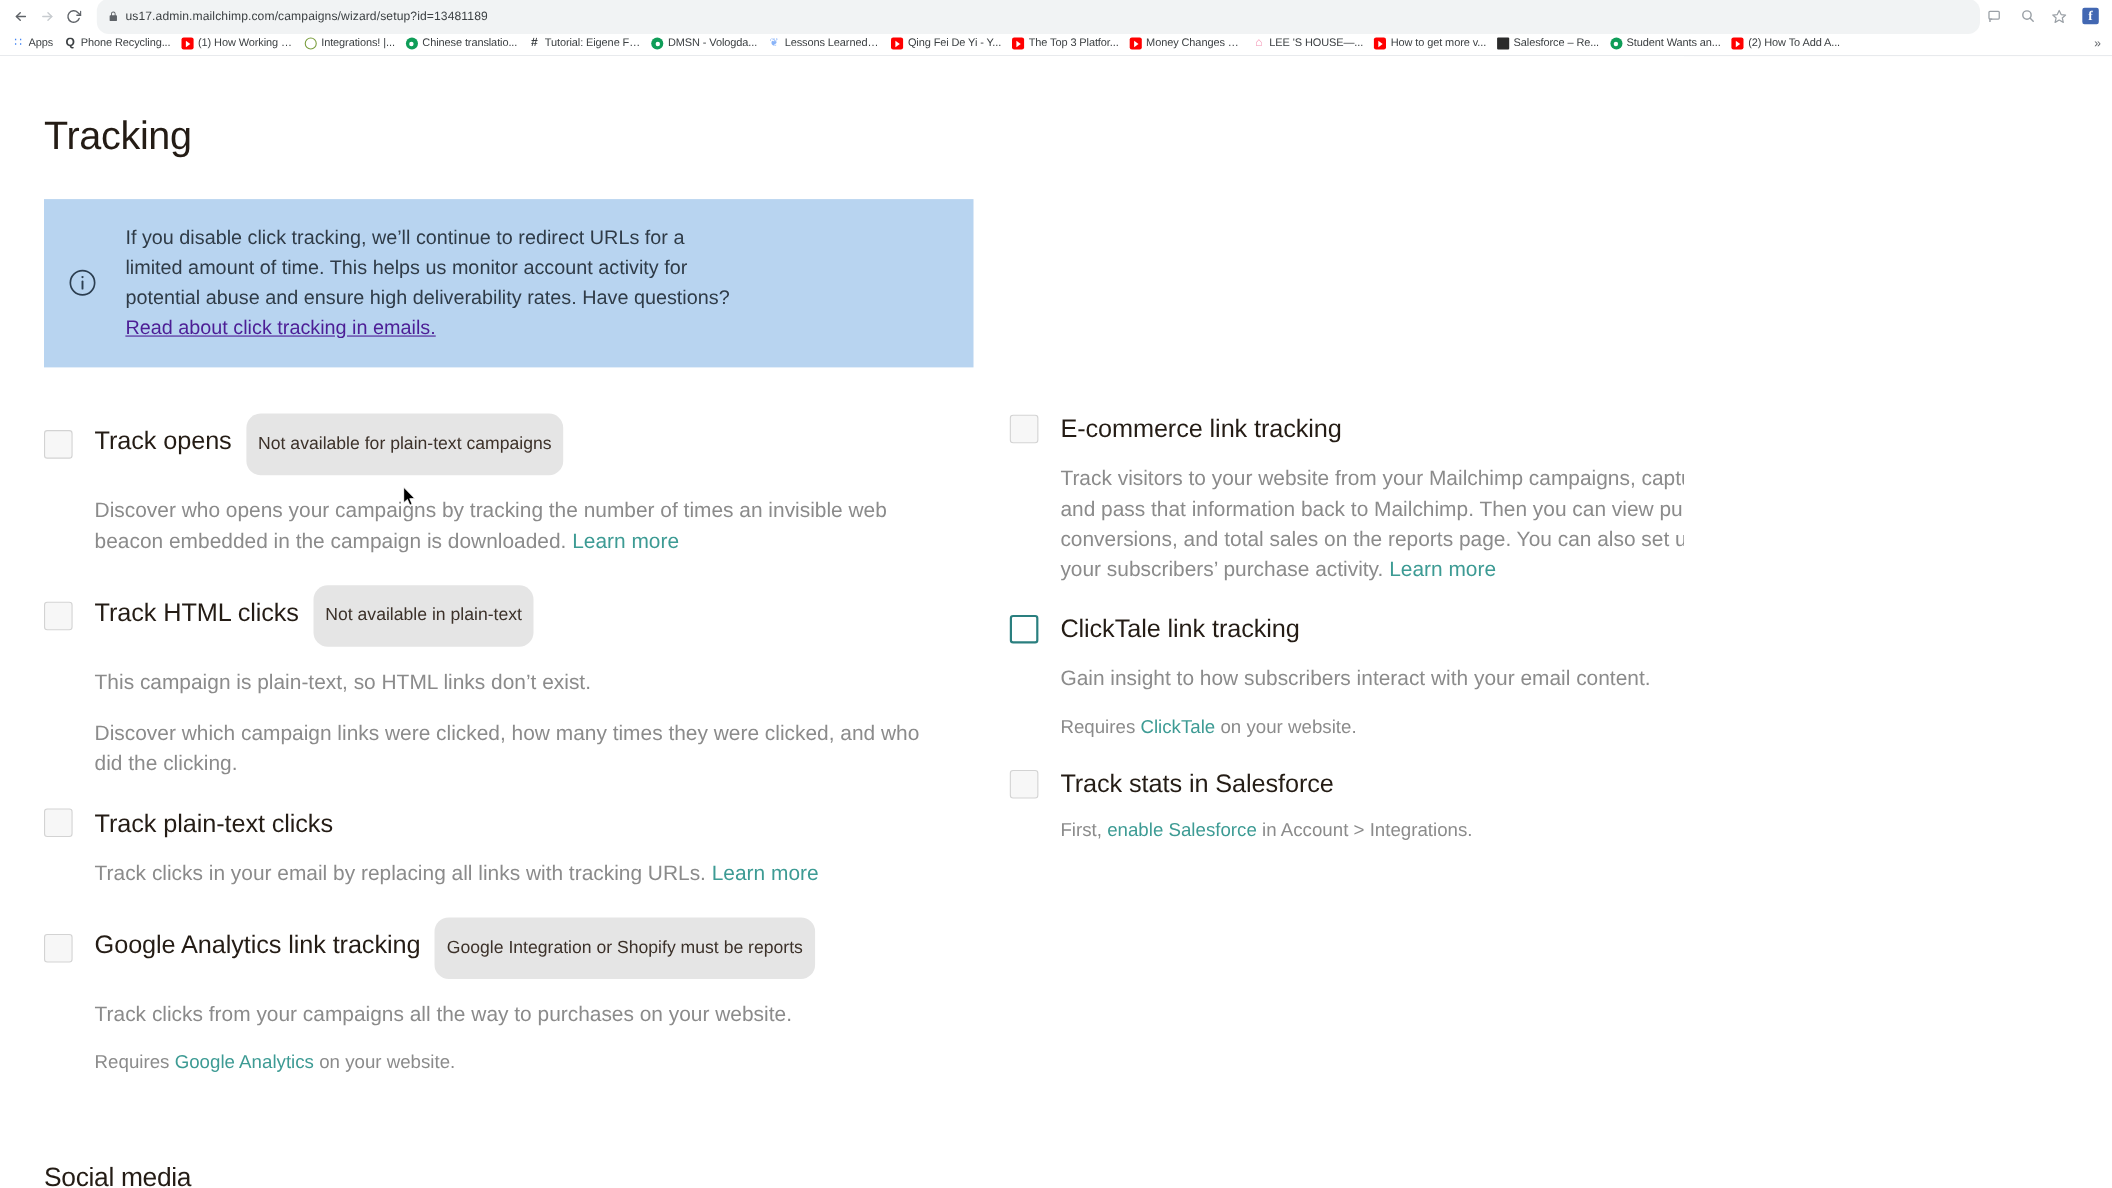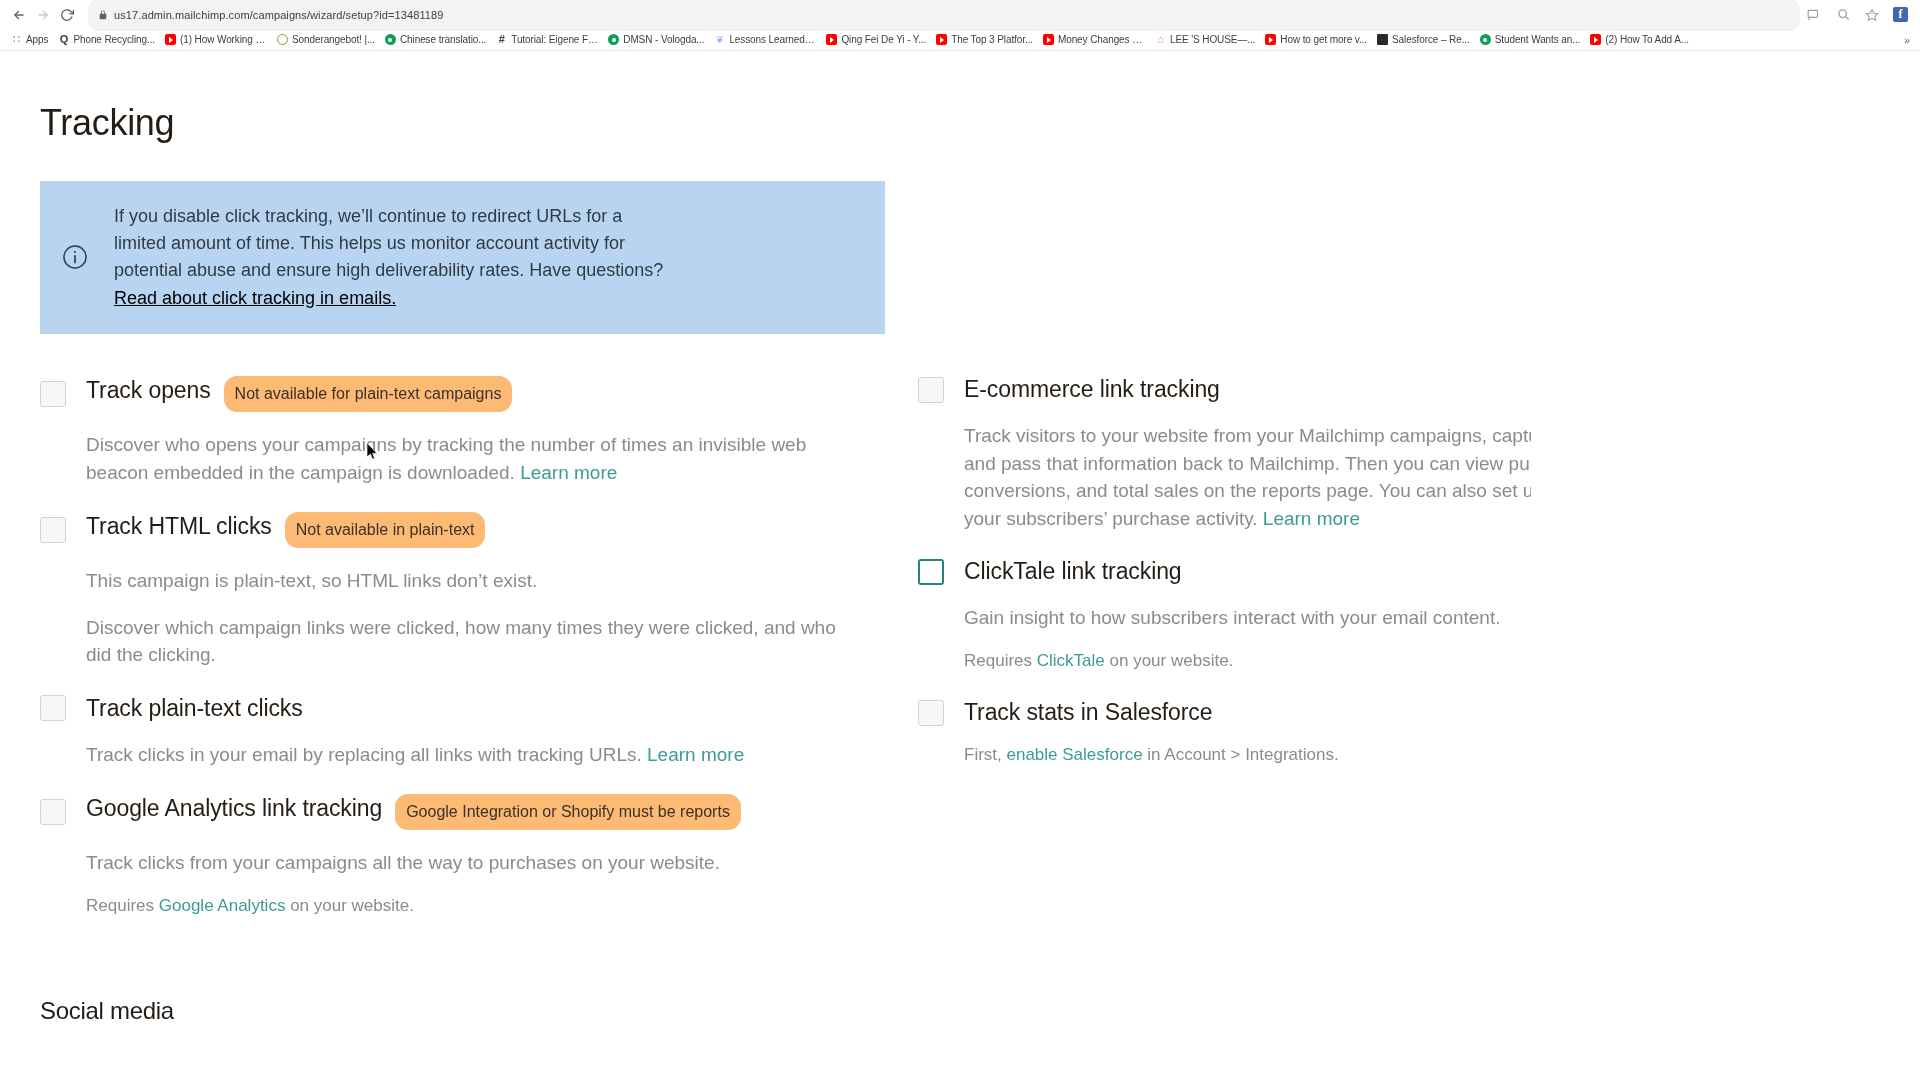--- a/index.html
+++ b/index.html
@@ -180,21 +180,21 @@
     margin-right: 26px;
     color: #2c3e50;
   }
   #banner-text {
     font-size: 18px;
     line-height: 1.52;
     color: #2f3b47;
     max-width: 560px;
   }
   #banner-link {
-    color: #000000;
+    color: #4c1d95;
     text-decoration: underline;
     text-align: center;
   }
 
   
   #tracking-columns {
     display: flex;
     gap: 58px;
     align-items: flex-start;
   }
@@ -220,24 +220,24 @@
   }
   .option-label {
     font-size: 23px;
     color: #241c15;
     font-weight: 400;
     letter-spacing: -0.1px;
     white-space: nowrap;
   }
   .badge {
     display: inline-block;
-    background: #fdba74;
+    background: #e5e5e5;
     color: #3c3129;
     font-size: 16px;
-    padding: 9px 11px;
+    padding: 19px 11px;
     border-radius: 13px;
     margin-left: 13px;
     white-space: nowrap;
     vertical-align: middle;
   }
   .option-desc {
     font-size: 19px;
     line-height: 1.45;
     color: #8b8b8b;
     margin-left: 46px;
@@ -333,21 +333,21 @@
       <div class="bookmark">
         <span class="bm-icon ic-q">Q</span>
         <span class="bm-label">Phone Recycling...</span>
       </div>
       <div class="bookmark">
         <span class="bm-icon ic-yt"></span>
         <span class="bm-label">(1) How Working a...</span>
       </div>
       <div class="bookmark">
         <span class="bm-icon ic-ring"></span>
-        <span class="bm-label">Sonderangebot! |...</span>
+        <span class="bm-label">Integrations! |...</span>
       </div>
       <div class="bookmark">
         <span class="bm-icon ic-green"></span>
         <span class="bm-label">Chinese translatio...</span>
       </div>
       <div class="bookmark">
         <span class="bm-icon ic-hash">#</span>
         <span class="bm-label">Tutorial: Eigene Fa...</span>
       </div>
       <div class="bookmark">

